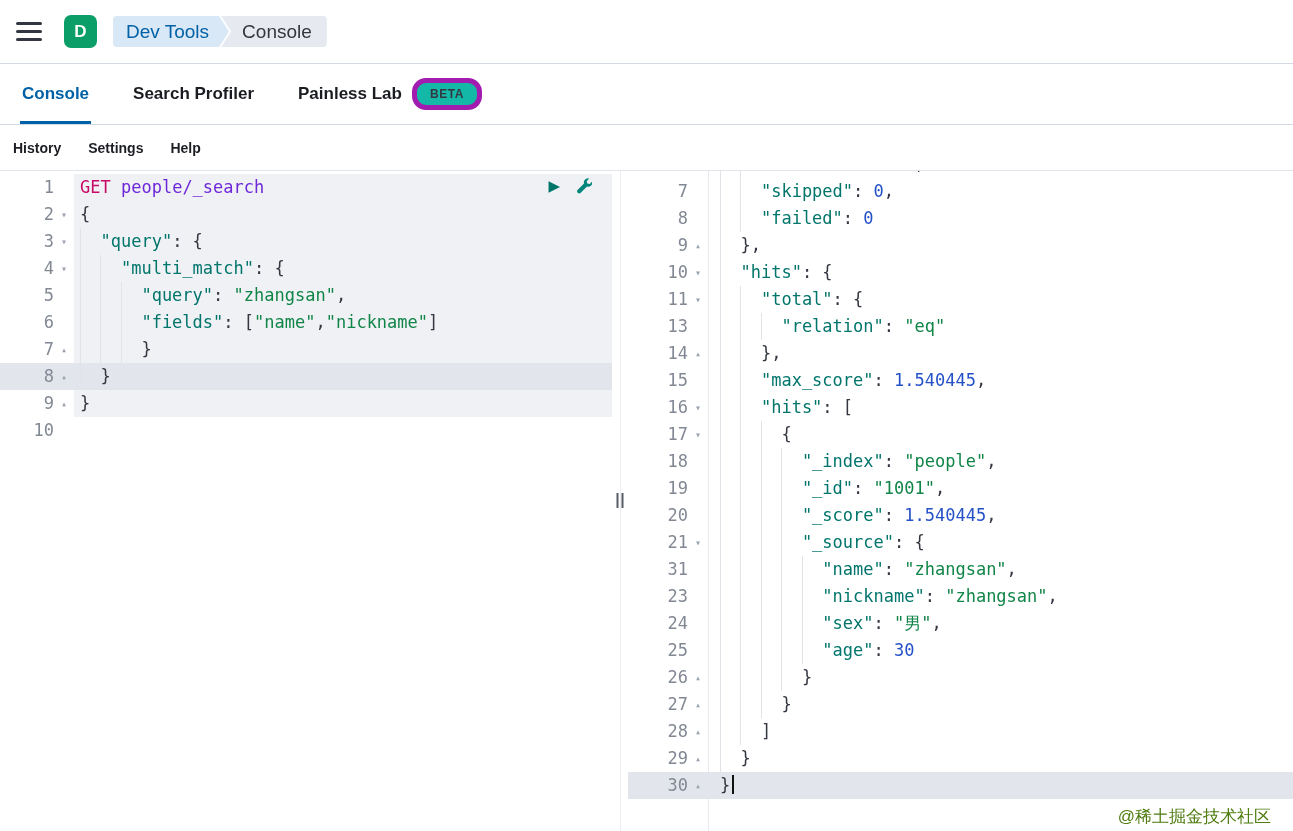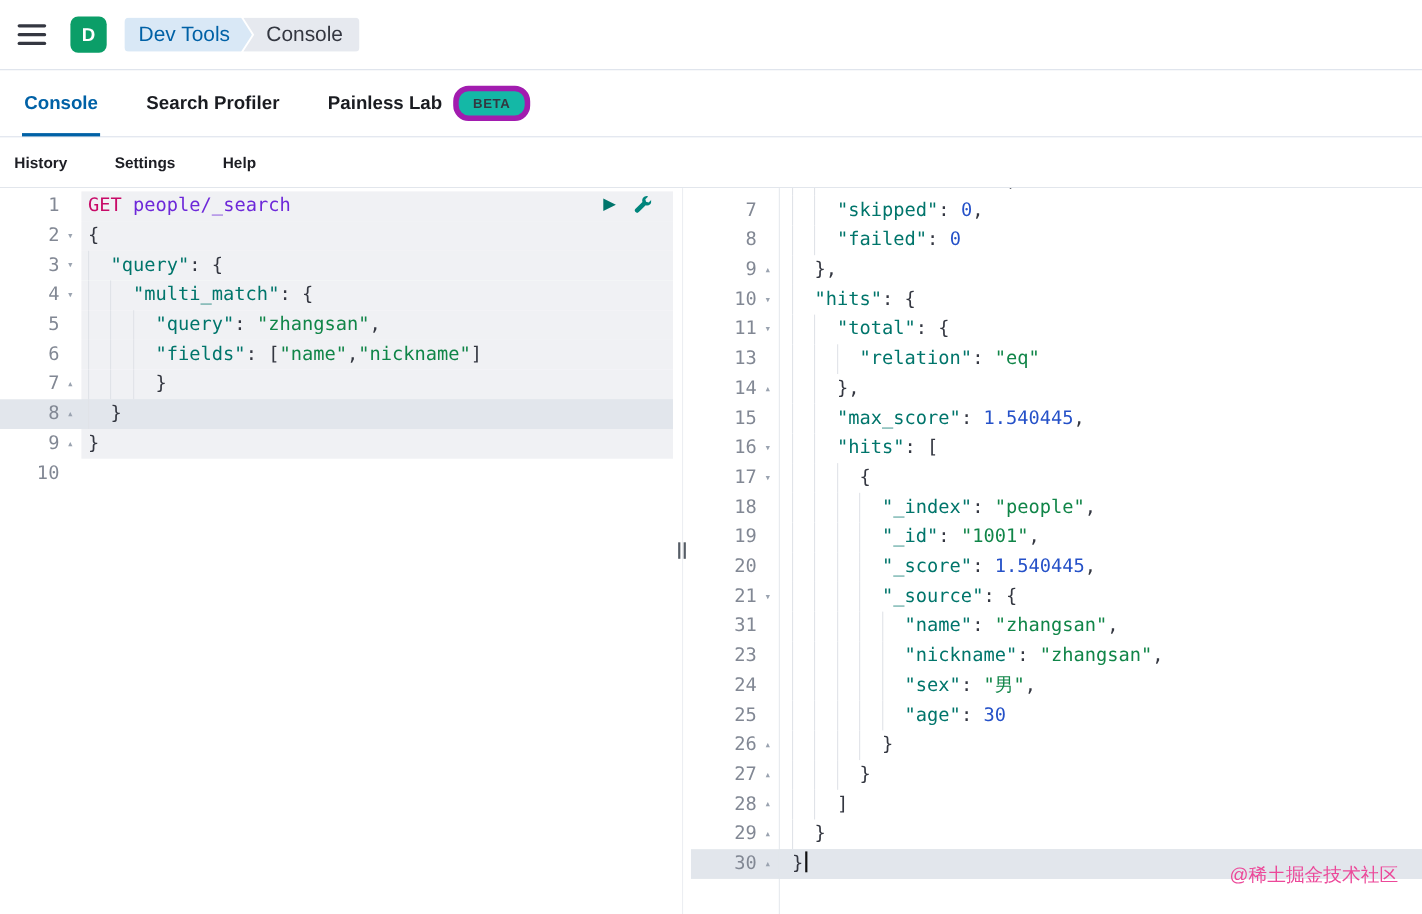--- a/index.html
+++ b/index.html
@@ -33,21 +33,21 @@
   .tab { display:flex; align-items:center; padding:0 10px; margin-right:24px;
     font-size:17px; font-weight:600; color:#1a1c21; position:relative; cursor:pointer; }
   .tab.active { color:#0061a6; }
   .tab.active::after { content:""; position:absolute; left:8px; right:8px; bottom:0;
     height:3px; background:#0061a6; }
   .beta { margin-left:10px; padding:4px 13px; border:5px solid #a21caf; background:#14b8a6;
     border-radius:14px; font-size:12px; font-weight:700; letter-spacing:.05em; color:#343741; }
 
   
   .menubar { height:46px; flex:none; display:flex; align-items:center; padding-left:13px;
-    border-bottom:1px solid #e2e6ec; background:#fff;gap:16px; }
+    border-bottom:1px solid #e2e6ec; background:#fff; }
   .menubar button { background:none; border:none; font-family:inherit; font-size:14px;
     font-weight:600; color:#1d1e24; margin-right:27px; cursor:pointer; }
 
   
   .editors { flex:1; display:flex; position:relative; overflow:hidden; background:#fff; }
   .panel { position:relative; overflow:hidden; background:#fff; height:100%; }
   .request { width:612px; flex:none; padding-top:3px; }
   .response { flex:1; }
   .response::before { content:""; position:absolute; left:80px; top:0; bottom:0;
     width:1px; background:#e6e9ee; }
@@ -82,21 +82,21 @@
   .sp { color:#343741; }            
 
   .cursor { display:inline-block; width:2px; height:19px; background:#111;
     vertical-align:-3px; margin-left:2px; }
 
   .req-actions { position:absolute; top:6px; right:20px; display:flex; gap:15px;
     align-items:center; }
   .play { color:#00756b; font-size:15px; line-height:16px; cursor:pointer; background:none; border:none; }
   .wrench { cursor:pointer; background:none; border:none; width:17px; height:17px; padding:0; }
 
-  .watermark { position:absolute; right:22px; bottom:24px; color:#ec4899; font-size:17px; }
+  .watermark { position:absolute; right:22px; bottom:3px; color:#4d7c0f; font-size:17px; }
 </style>
 </head>
 <body>
 
 <div class="page">
 
   <header class="navbar">
     <button class="hamburger">
       <span></span>
         <span></span>

